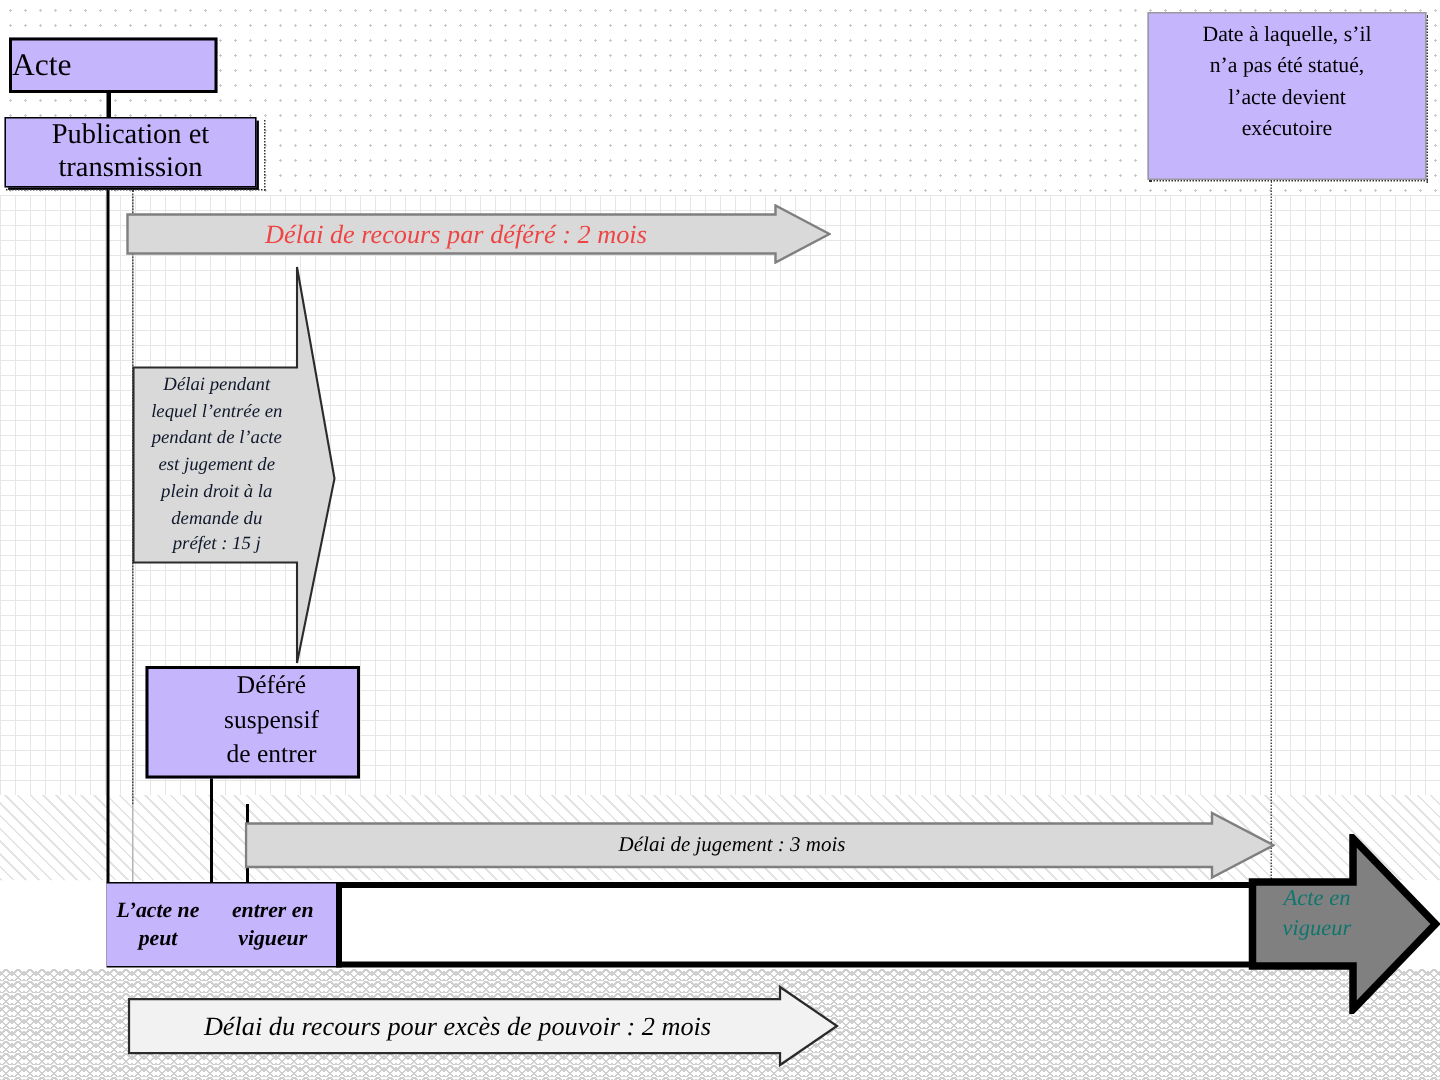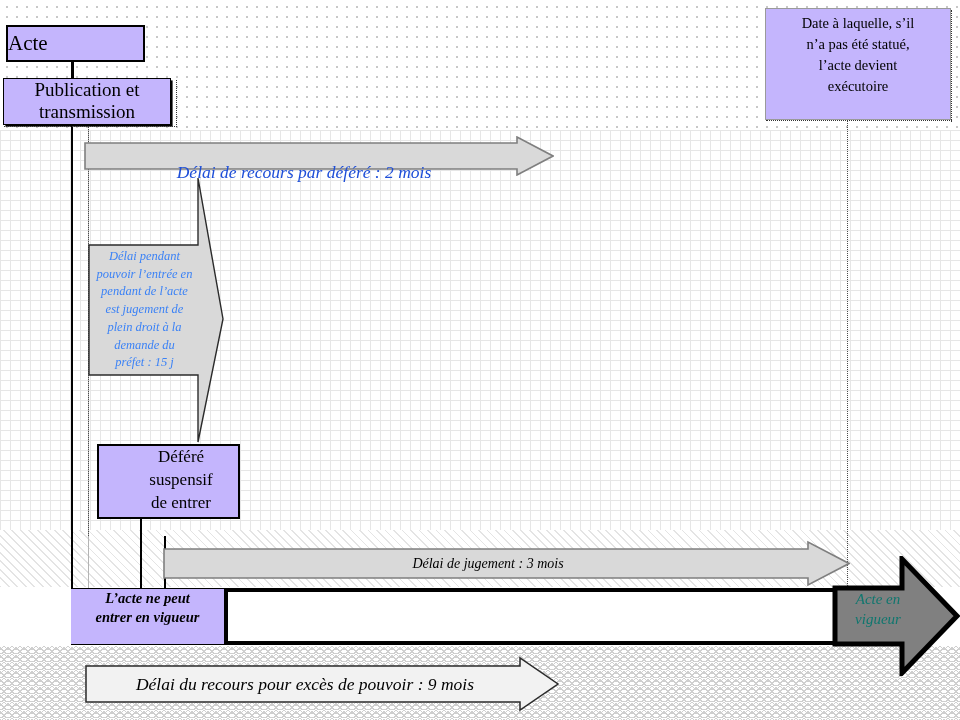--- a/index.html
+++ b/index.html
@@ -82,21 +82,21 @@
     left:97px;top:444px;width:143px;height:75px;
     border:2.2px solid #000;
     font-size:17px;line-height:1.35;
     flex-direction:column;
     padding-left:25px;
   }
   .box-noeffect{
     left:71px;top:589px;width:153px;height:55px;
     border:0;
     font-size:14.5px;line-height:1.3;font-style:italic;font-weight:bold;
-    flex-direction:column;
+    flex-direction:row;
   }
 
   
   .dotsh{position:absolute;pointer-events:none;}
   .dotsh.r{width:0;border-left:1.4px dotted #333;}
   .dotsh.b{height:0;border-top:1.4px dotted #333;}
 
   
   .svgwrap{position:absolute;}
   .arrow-label{
@@ -131,30 +131,30 @@
 
   <div class="vline-solid" style="left:140px;top:518px;height:72px;"></div>
 
   <div class="vline-solid" style="left:164px;top:536px;height:54px;"></div>
 
   <div class="svgwrap" style="left:84px;top:136px;width:470px;height:40px;">
     <svg width="470" height="40" viewBox="0 0 470 40">
       <polygon points="1,7 433,7 433,1 469,20 433,39 433,33 1,33" fill="#d9d9d9" stroke="#7f7f7f" stroke-width="1.6" stroke-linejoin="miter"></polygon>
     </svg>
   </div>
-  <div class="arrow-label" style="left:84px;top:152px;width:440px;height:40px;font-size:17.5px;color:#1d4ed8;">Délai de recours par déféré : 2 mois</div>
+  <div class="arrow-label" style="left:84px;top:136px;width:440px;height:40px;font-size:17.5px;color:#ef4444;">Délai de recours par déféré : 2 mois</div>
 
   <div class="svgwrap" style="left:88px;top:177px;width:155px;height:271px;">
     <svg width="155" height="271" viewBox="0 0 155 271">
       <polygon points="1,68 110,68 110,1 135,142 110,265 110,198 1,198" fill="#d9d9d9" stroke="#2b2b2b" stroke-width="1.4" stroke-linejoin="miter"></polygon>
     </svg>
   </div>
-  <div class="arrow-label" style="left:88px;top:240px;width:113px;height:140px;flex-direction:column;font-size:12.5px;line-height:1.42;color:#3b82f6;">
+  <div class="arrow-label" style="left:88px;top:240px;width:113px;height:140px;flex-direction:column;font-size:12.5px;line-height:1.42;color:#0f172a;">
     <span>Délai pendant</span>
-    <span>pouvoir l’entrée en</span>
+    <span>lequel l’entrée en</span>
     <span>pendant de l’acte</span>
     <span>est jugement de</span>
     <span>plein droit à la</span>
     <span>demande du</span>
     <span>préfet : 15 j</span>
   </div>
 
   <div class="svgwrap" style="left:163px;top:540px;width:687px;height:47px;">
     <svg width="687" height="47" viewBox="0 0 687 47">
       <polygon points="1,9 645,9 645,2 686,23.5 645,45 645,38 1,38" fill="#d9d9d9" stroke="#7f7f7f" stroke-width="1.6" stroke-linejoin="miter"></polygon>
@@ -178,21 +178,21 @@
   <div class="arrow-label" style="left:835px;top:576px;width:86px;height:66px;flex-direction:column;font-size:15px;line-height:1.35;color:#0f766e;">
     <span>Acte en</span>
     <span>vigueur</span>
   </div>
 
   <div class="svgwrap" style="left:85px;top:656px;width:475px;height:56px;">
     <svg width="475" height="56" viewBox="0 0 475 56">
       <polygon points="1,10 435,10 435,2 473,28 435,54 435,46 1,46" fill="#f2f2f2" stroke="#2b2b2b" stroke-width="1.5" stroke-linejoin="miter"></polygon>
     </svg>
   </div>
-  <div class="arrow-label" style="left:85px;top:656px;width:440px;height:56px;font-size:17.5px;color:#000;">Délai du recours pour excès de pouvoir : 9 mois</div>
+  <div class="arrow-label" style="left:85px;top:656px;width:440px;height:56px;font-size:17.5px;color:#000;">Délai du recours pour excès de pouvoir : 2 mois</div>
 
   <div class="box box-acte">
     <span>Acte</span>
   </div>
 
   <div class="box box-pub">
     <span>Publication et</span>
     <span>transmission</span>
   </div>
   <div class="dotsh r" style="left:176px;top:80px;height:47px;"></div>

